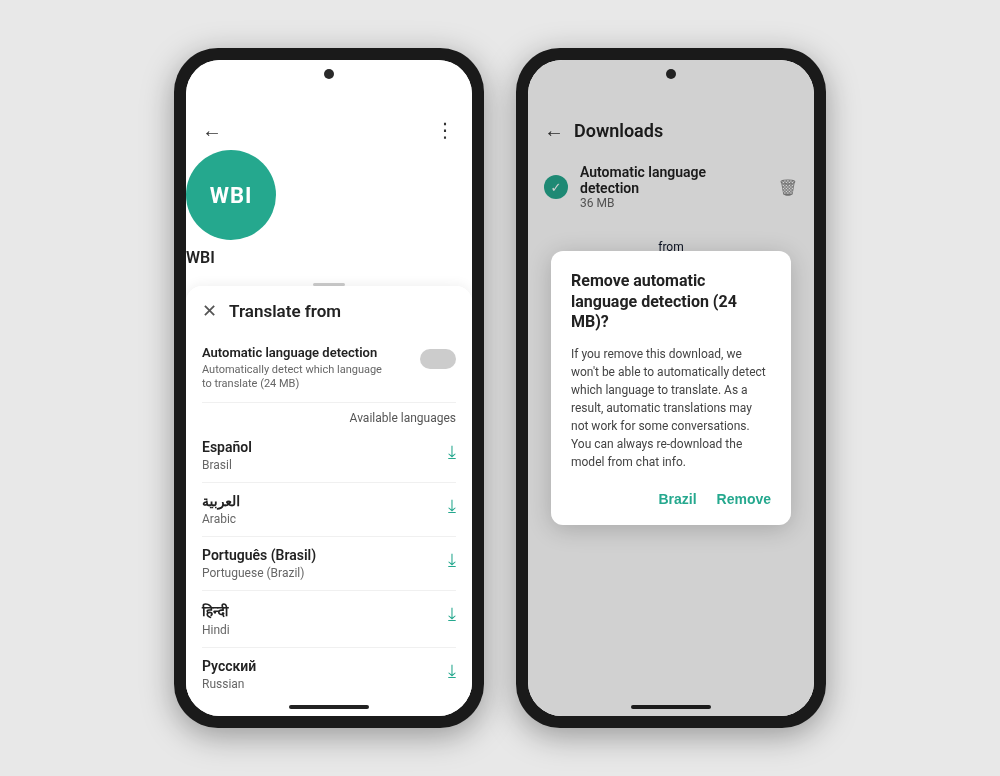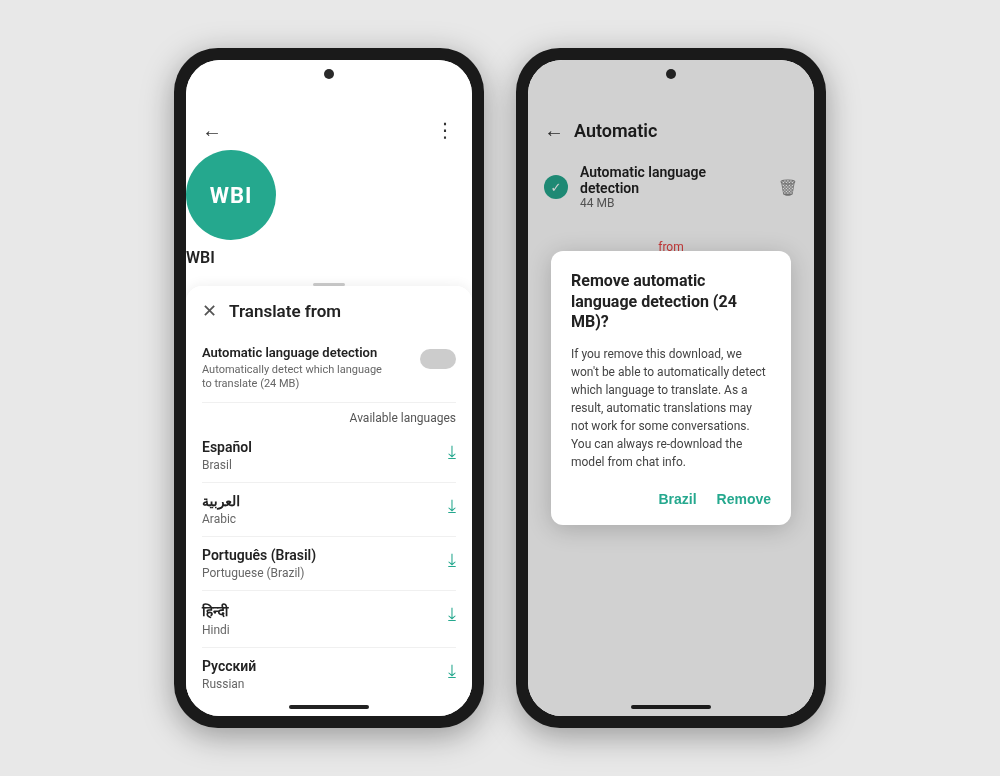--- a/index.html
+++ b/index.html
@@ -278,21 +278,21 @@
       color: #888;
       cursor: pointer;
     }
 
     .from-section {
       text-align: center;
       padding: 10px 0 14px;
     }
     .from-label {
       font-size: 12px;
-      color: #ef4444;
+      color: #0f172a;
       margin-bottom: 12px;
     }
     .meta-logo {
       display: flex;
       align-items: center;
       justify-content: center;
       gap: 4px;
     }
     .meta-icon {
       font-size: 18px;
@@ -448,31 +448,31 @@
     <div class="phone-inner" style="position:relative;">
       <div class="phone-top-bar">
         <div class="phone-camera"></div>
       </div>
       <div class="phone-status-bar"></div>
 
       <div class="phone2-content">
 
         <div class="p2-header">
           <span class="back-arrow">←</span>
-          <span class="p2-title">Automatic</span>
+          <span class="p2-title">Downloads</span>
         </div>
 
         <div class="p2-downloads-list">
           <div class="download-item">
             <div class="check-circle">
               <span class="check-mark">✓</span>
             </div>
             <div class="download-item-text">
               <div class="dl-item-name">Automatic language detection</div>
-              <div class="dl-item-size">44 MB</div>
+              <div class="dl-item-size">36 MB</div>
             </div>
             <div class="dl-item-right">
               <span class="dl-trash">🗑</span>
             </div>
           </div>
         </div>
 
         <div class="from-section">
           <div class="from-label">from</div>
           <div class="meta-logo">

